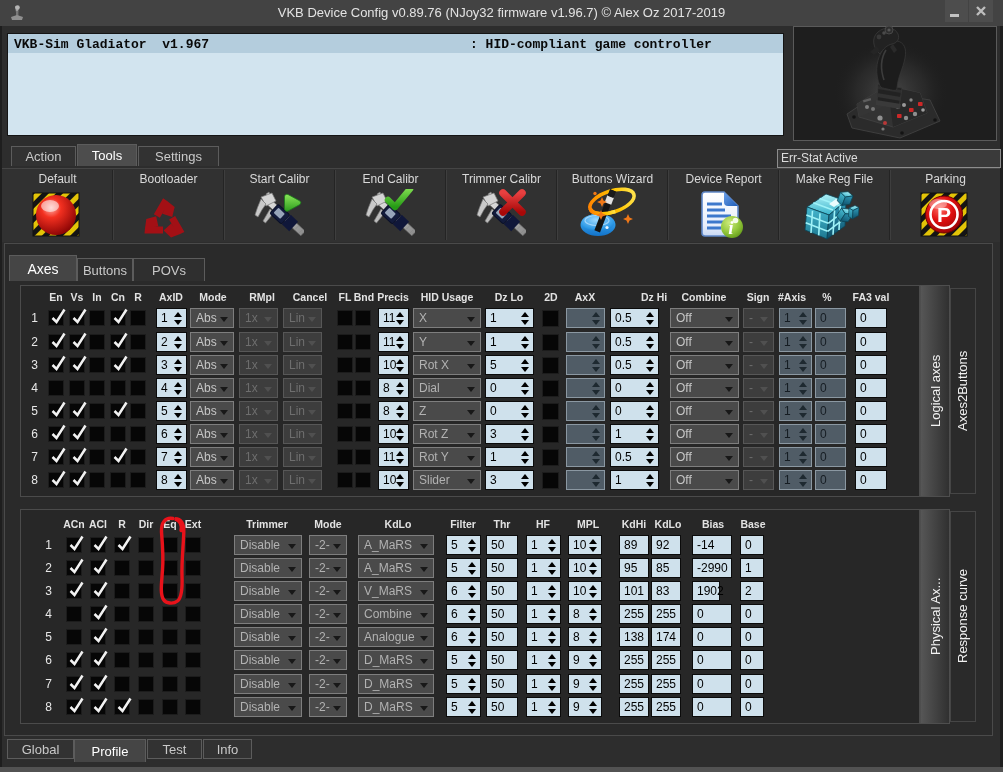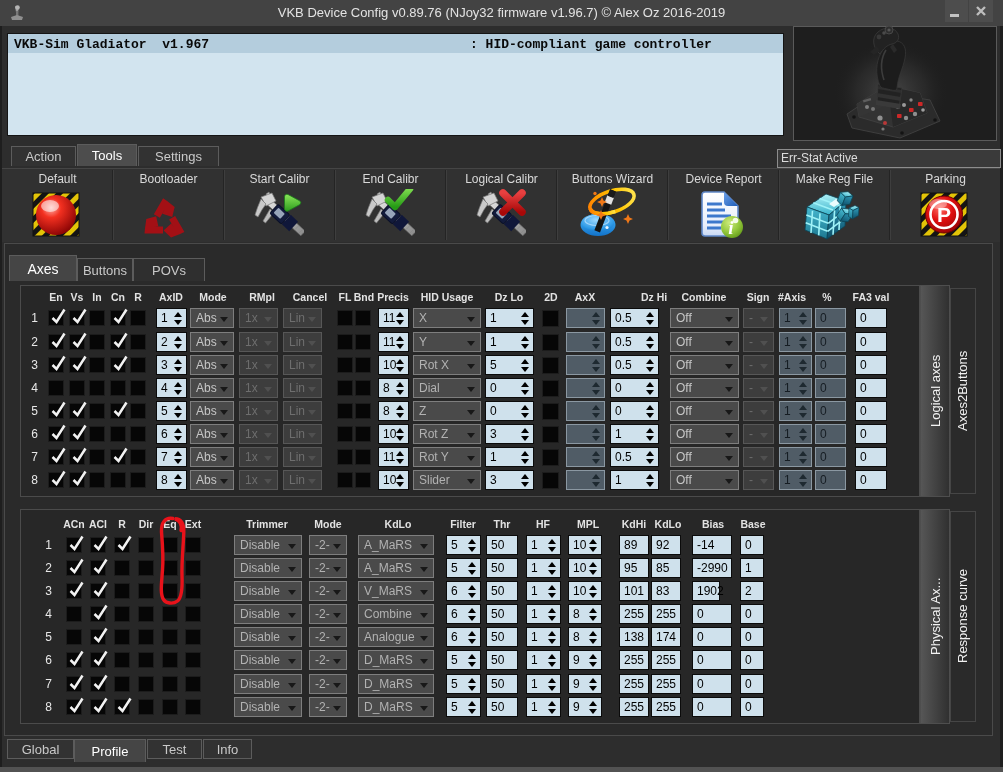--- a/index.html
+++ b/index.html
@@ -30,21 +30,21 @@
 .tblabel{position:absolute;width:111px;text-align:center;font-size:12px;color:#d9d9d9}
 </style></head><body>
 
 <div class="abs" style="left:0;top:0;width:1003px;height:26px;background:#434343"></div>
 <svg class="abs" style="left:8px;top:4px" width="18" height="18" viewBox="0 0 18 18">
 <path d="M7 2 L11 3 L10 8 L8 8 Z" fill="#9a9a9a"></path>
 <rect x="8" y="7" width="2.4" height="5" fill="#777"></rect>
 <path d="M3 13 L9 11 L15 13 L14 16 L4 16 Z" fill="#8f8f8f"></path>
 <circle cx="9.5" cy="3.5" r="2.3" fill="#b5b5b5"></circle>
 </svg>
-<div class="abs" style="left:0;top:0;width:1003px;height:26px;line-height:26px;text-align:center;font-size:13px;color:#e3e3e3">VKB Device Config v0.89.76 (NJoy32 firmware v1.96.7) © Alex Oz 2016-2019</div>
+<div class="abs" style="left:0;top:0;width:1003px;height:26px;line-height:26px;text-align:center;font-size:13px;color:#e3e3e3">VKB Device Config v0.89.76 (NJoy32 firmware v1.96.7) © Alex Oz 2017-2019</div>
 <div class="abs" style="left:945px;top:0;width:23px;height:22px;background:#4d4d4d"></div>
 <div class="abs" style="left:969px;top:0;width:24px;height:22px;background:#4d4d4d"></div>
 <div class="abs" style="left:950px;top:14px;width:9px;height:3px;background:#c2c2c2"></div>
 <svg class="abs" style="left:974px;top:4px" width="14" height="14" viewBox="0 0 14 14">
     <path d="M3 3 L11 11 M11 3 L3 11" stroke="#bdbdbd" stroke-width="2.4"></path>
   </svg>
 <div class="abs" style="left:0;top:26px;width:2px;height:741px;background:#1e1e1e"></div>
 <div class="abs" style="left:1000px;top:26px;width:3px;height:741px;background:#1e1e1e"></div>
 <div class="abs" style="left:0;top:767px;width:1003px;height:5px;background:#525252"></div>
 <div class="abs" style="left:7px;top:33px;width:777px;height:103px;background:#d2e4ef;border:1px solid #151515"></div>
@@ -115,21 +115,21 @@
 <div class="tblabel" style="left:2px;top:172px">Default</div>
 <div class="tblabel" style="left:113px;top:172px">Bootloader</div>
 <div class="abs" style="left:112px;top:170px;width:1px;height:70px;background:#242424"></div>
 <div class="abs" style="left:113px;top:170px;width:1px;height:70px;background:#3e3e3e"></div>
 <div class="tblabel" style="left:224px;top:172px">Start Calibr</div>
 <div class="abs" style="left:223px;top:170px;width:1px;height:70px;background:#242424"></div>
 <div class="abs" style="left:224px;top:170px;width:1px;height:70px;background:#3e3e3e"></div>
 <div class="tblabel" style="left:335px;top:172px">End Calibr</div>
 <div class="abs" style="left:334px;top:170px;width:1px;height:70px;background:#242424"></div>
 <div class="abs" style="left:335px;top:170px;width:1px;height:70px;background:#3e3e3e"></div>
-<div class="tblabel" style="left:446px;top:172px">Logical Calibr</div>
+<div class="tblabel" style="left:446px;top:172px">Trimmer Calibr</div>
 <div class="abs" style="left:445px;top:170px;width:1px;height:70px;background:#242424"></div>
 <div class="abs" style="left:446px;top:170px;width:1px;height:70px;background:#3e3e3e"></div>
 <div class="tblabel" style="left:557px;top:172px">Buttons Wizard</div>
 <div class="abs" style="left:556px;top:170px;width:1px;height:70px;background:#242424"></div>
 <div class="abs" style="left:557px;top:170px;width:1px;height:70px;background:#3e3e3e"></div>
 <div class="tblabel" style="left:668px;top:172px">Device Report</div>
 <div class="abs" style="left:667px;top:170px;width:1px;height:70px;background:#242424"></div>
 <div class="abs" style="left:668px;top:170px;width:1px;height:70px;background:#3e3e3e"></div>
 <div class="tblabel" style="left:779px;top:172px">Make Reg File</div>
 <div class="abs" style="left:778px;top:170px;width:1px;height:70px;background:#242424"></div>

